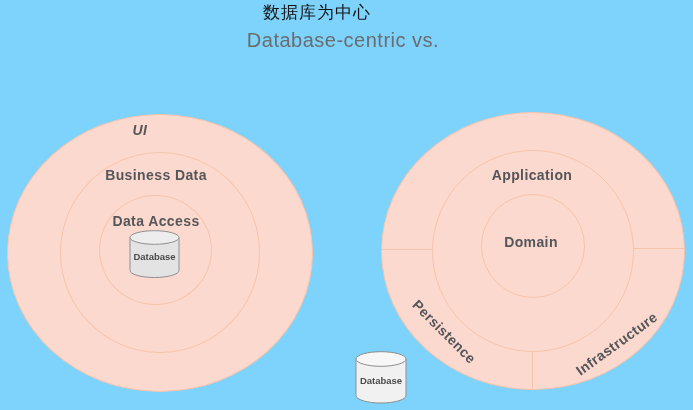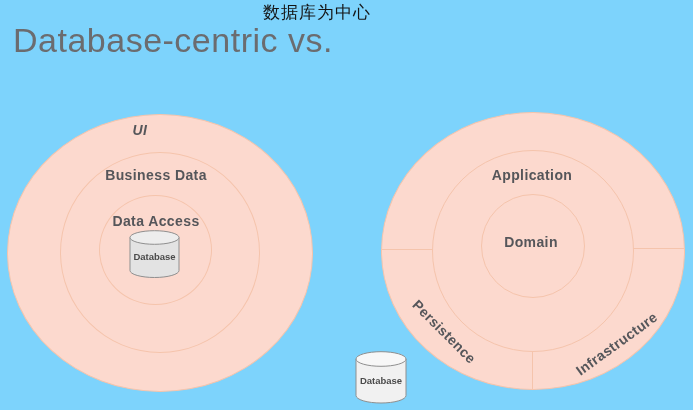--- a/index.html
+++ b/index.html
@@ -19,21 +19,22 @@
     color: #141414;
     letter-spacing: 1px;
     white-space: nowrap;
   }
   .main-title {
     position: absolute;
     left: 343px;
     top: 26px;
     transform: translateX(-50%);
     width: 660px;
-    font-size: 34px;
+    text-align: center;
+    font-size: 20px;
     line-height: 28px;
     font-weight: 400;
     color: #6b6c6f;
     letter-spacing: 0.5px;
   }
   .ring {
     position: absolute;
     border-radius: 50%;
     background: #fcd9ce;
     border: 1px solid #f5c4ac;

